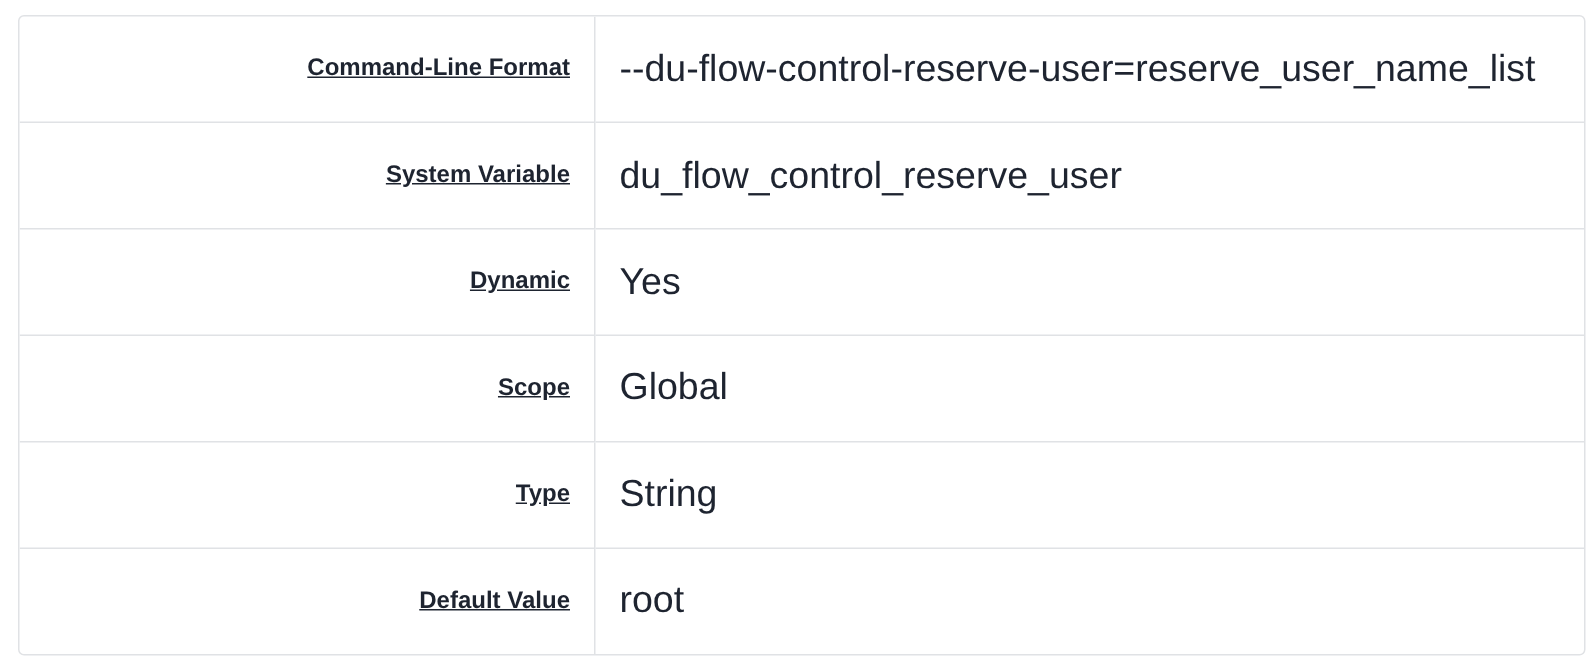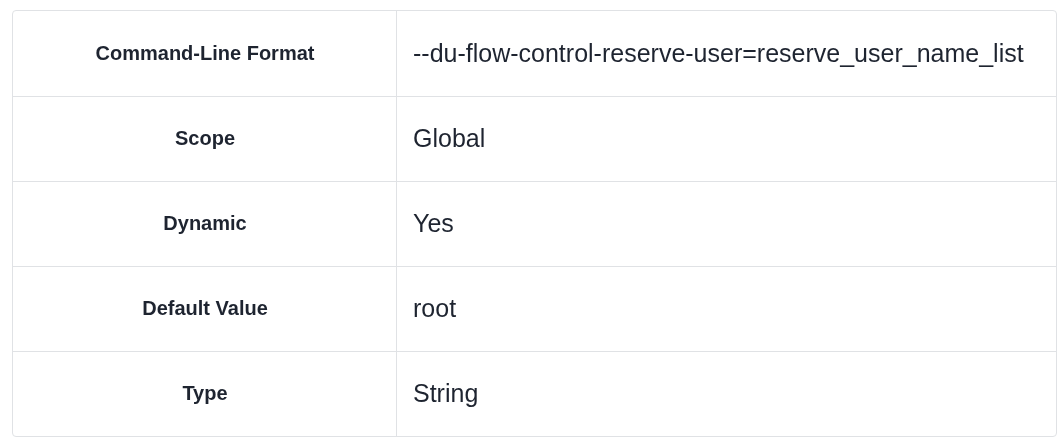--- a/index.html
+++ b/index.html
@@ -34,27 +34,28 @@
   table.prop-table tr {
     height: 70px;
   }
   table.prop-table tr + tr th,
   table.prop-table tr + tr td {
     border-top: 1px solid var(--border, #e0e2e5);
   }
   table.prop-table th {
     width: 350px;
     border-right: 1px solid var(--border, #e0e2e5);
-    text-align: center;
+    text-align: right;
     font-weight: 700;
-    font-size: 20px;
+    font-size: 16px;
     padding: 0 16px 0 17px;
     vertical-align: middle;
     white-space: nowrap;
     overflow: hidden;
+    text-decoration: underline;
   }
   table.prop-table td {
     font-weight: 400;
     font-size: 25px;
     padding: 0 16px 0 16px;
     vertical-align: middle;
     white-space: nowrap;
     overflow: hidden;
   }
 </style>
@@ -62,30 +63,34 @@
 <body>
 
 <div class="table-wrap">
   <table class="prop-table">
     <tbody>
       <tr>
         <th>Command-Line Format</th>
         <td>--du-flow-control-reserve-user=reserve_user_name_list</td>
       </tr>
       <tr>
-        <th>Scope</th>
-        <td>Global</td>
+        <th>System Variable</th>
+        <td>du_flow_control_reserve_user</td>
       </tr>
       <tr>
         <th>Dynamic</th>
         <td>Yes</td>
       </tr>
       <tr>
-        <th>Default Value</th>
-        <td>root</td>
+        <th>Scope</th>
+        <td>Global</td>
       </tr>
       <tr>
         <th>Type</th>
         <td>String</td>
+      </tr>
+      <tr>
+        <th>Default Value</th>
+        <td>root</td>
       </tr>
     </tbody>
   </table>
 </div>
 
 </body></html>

